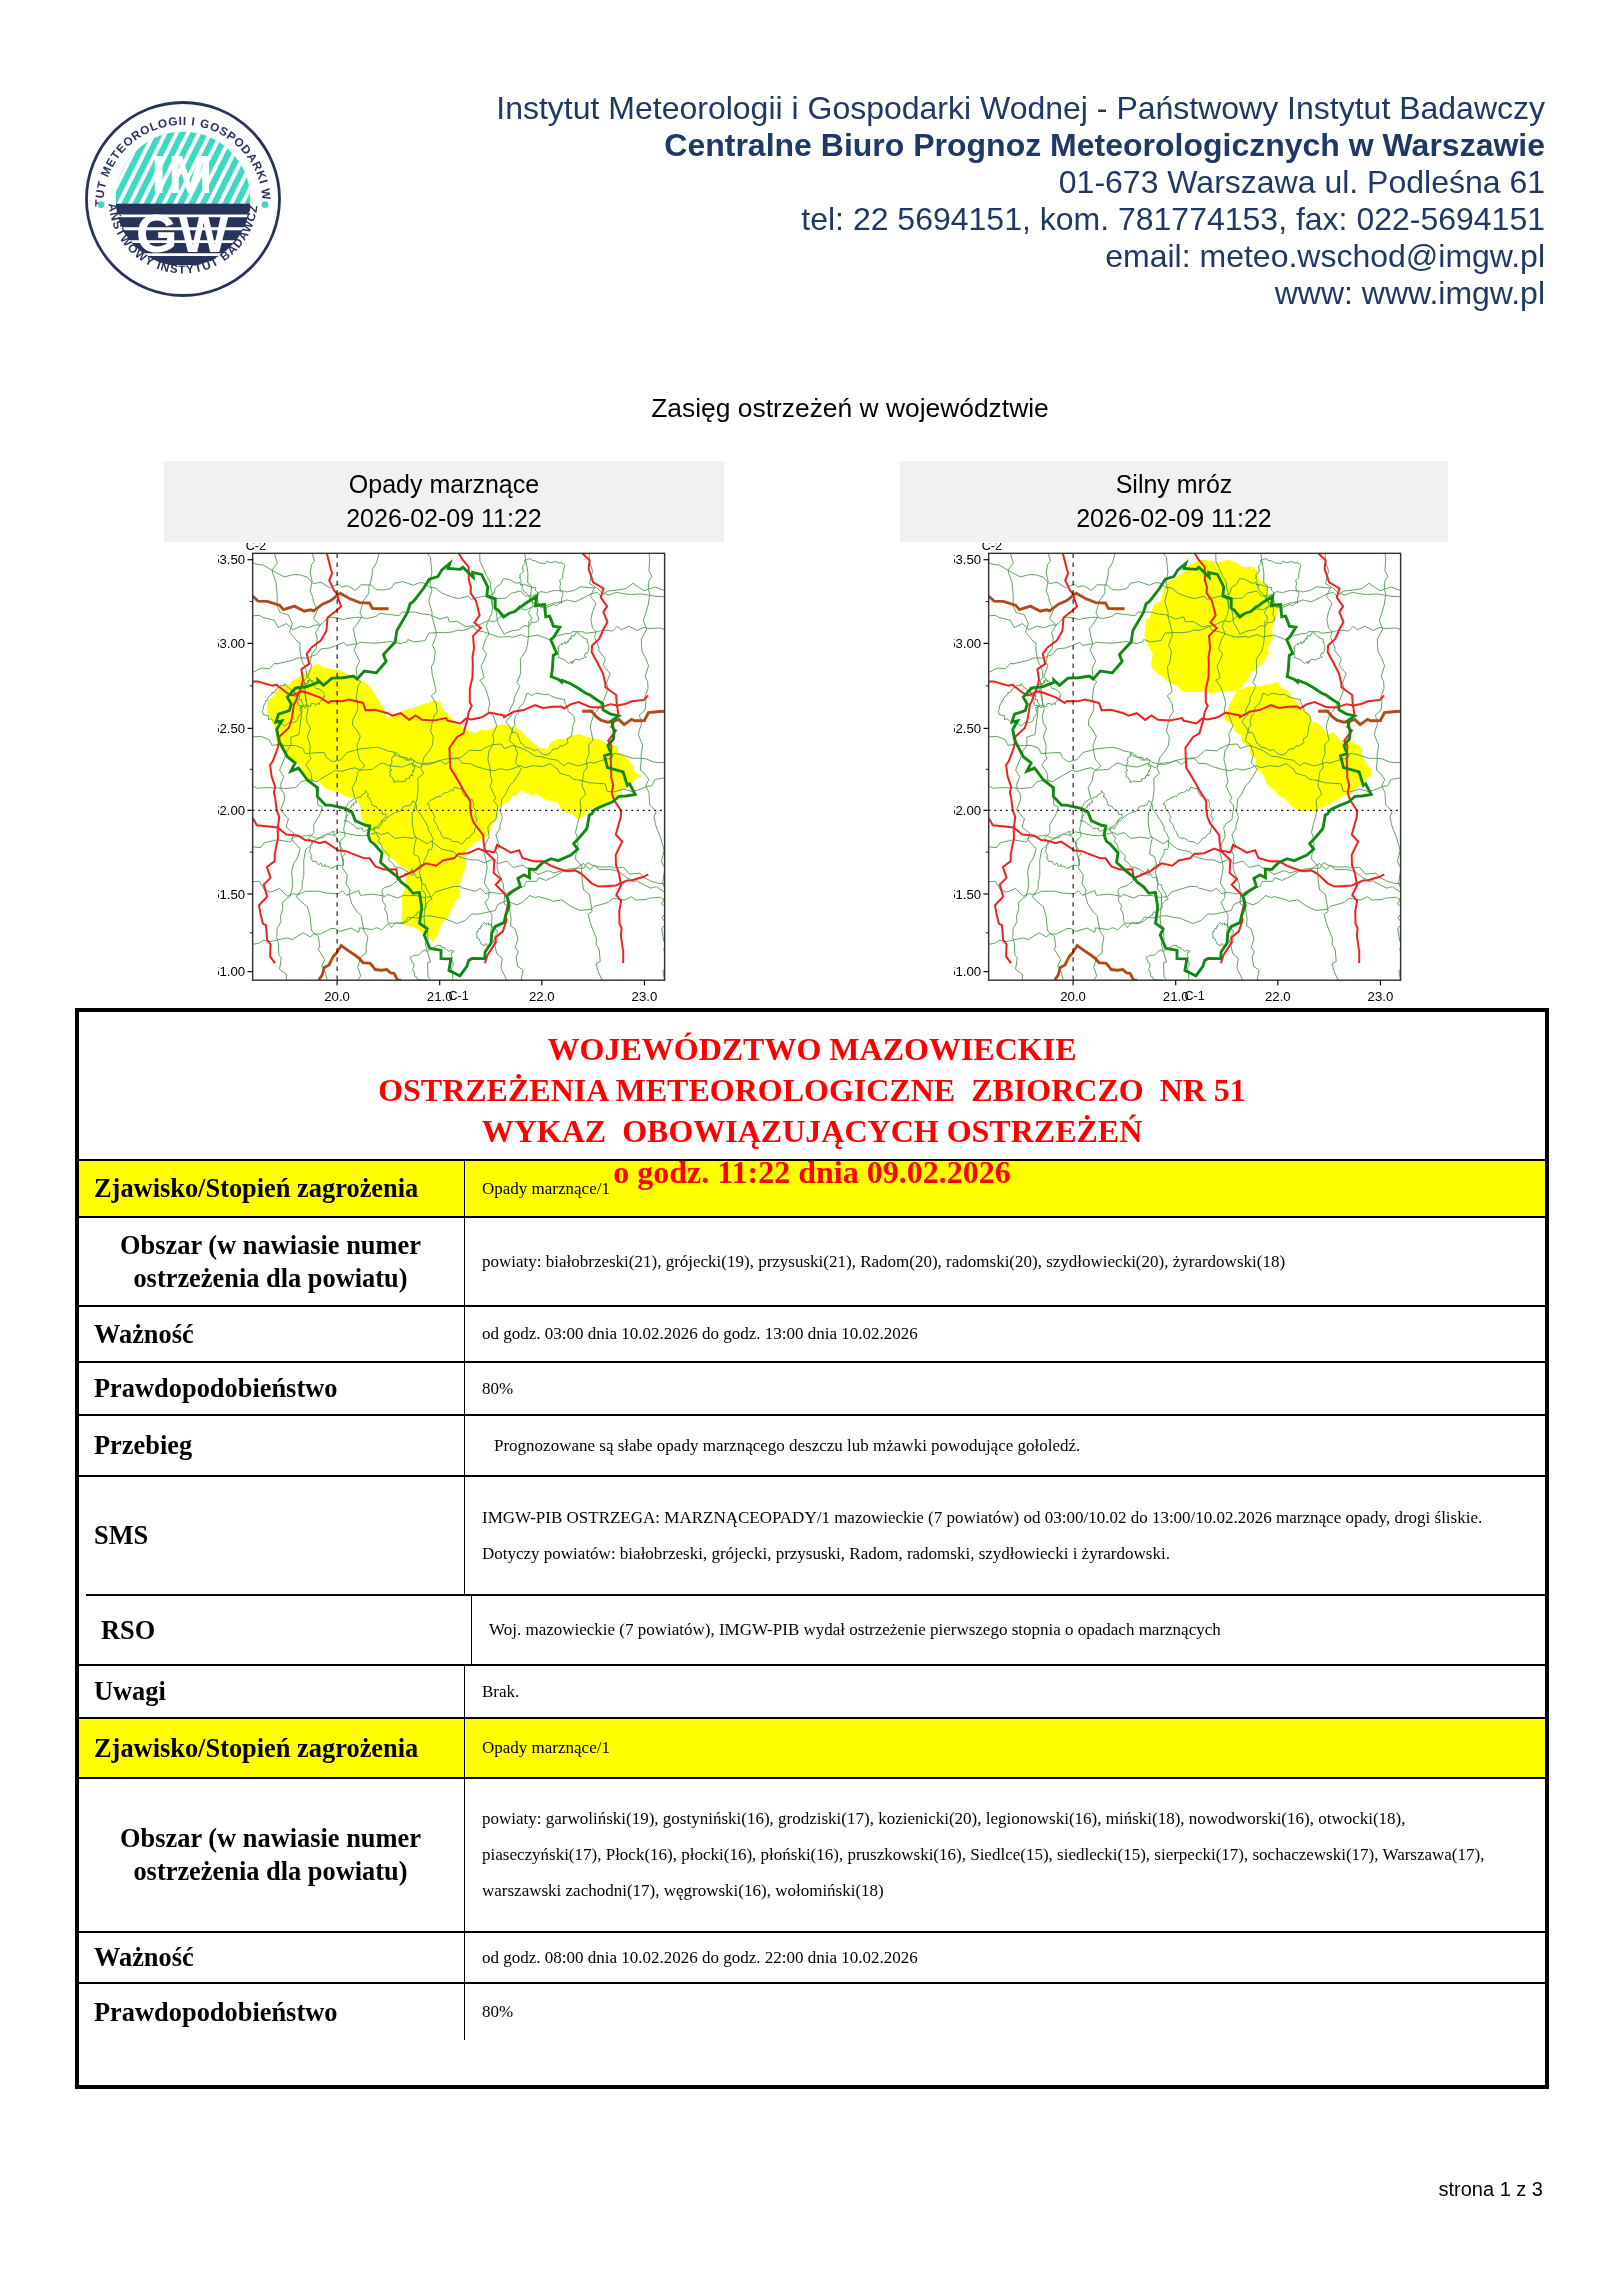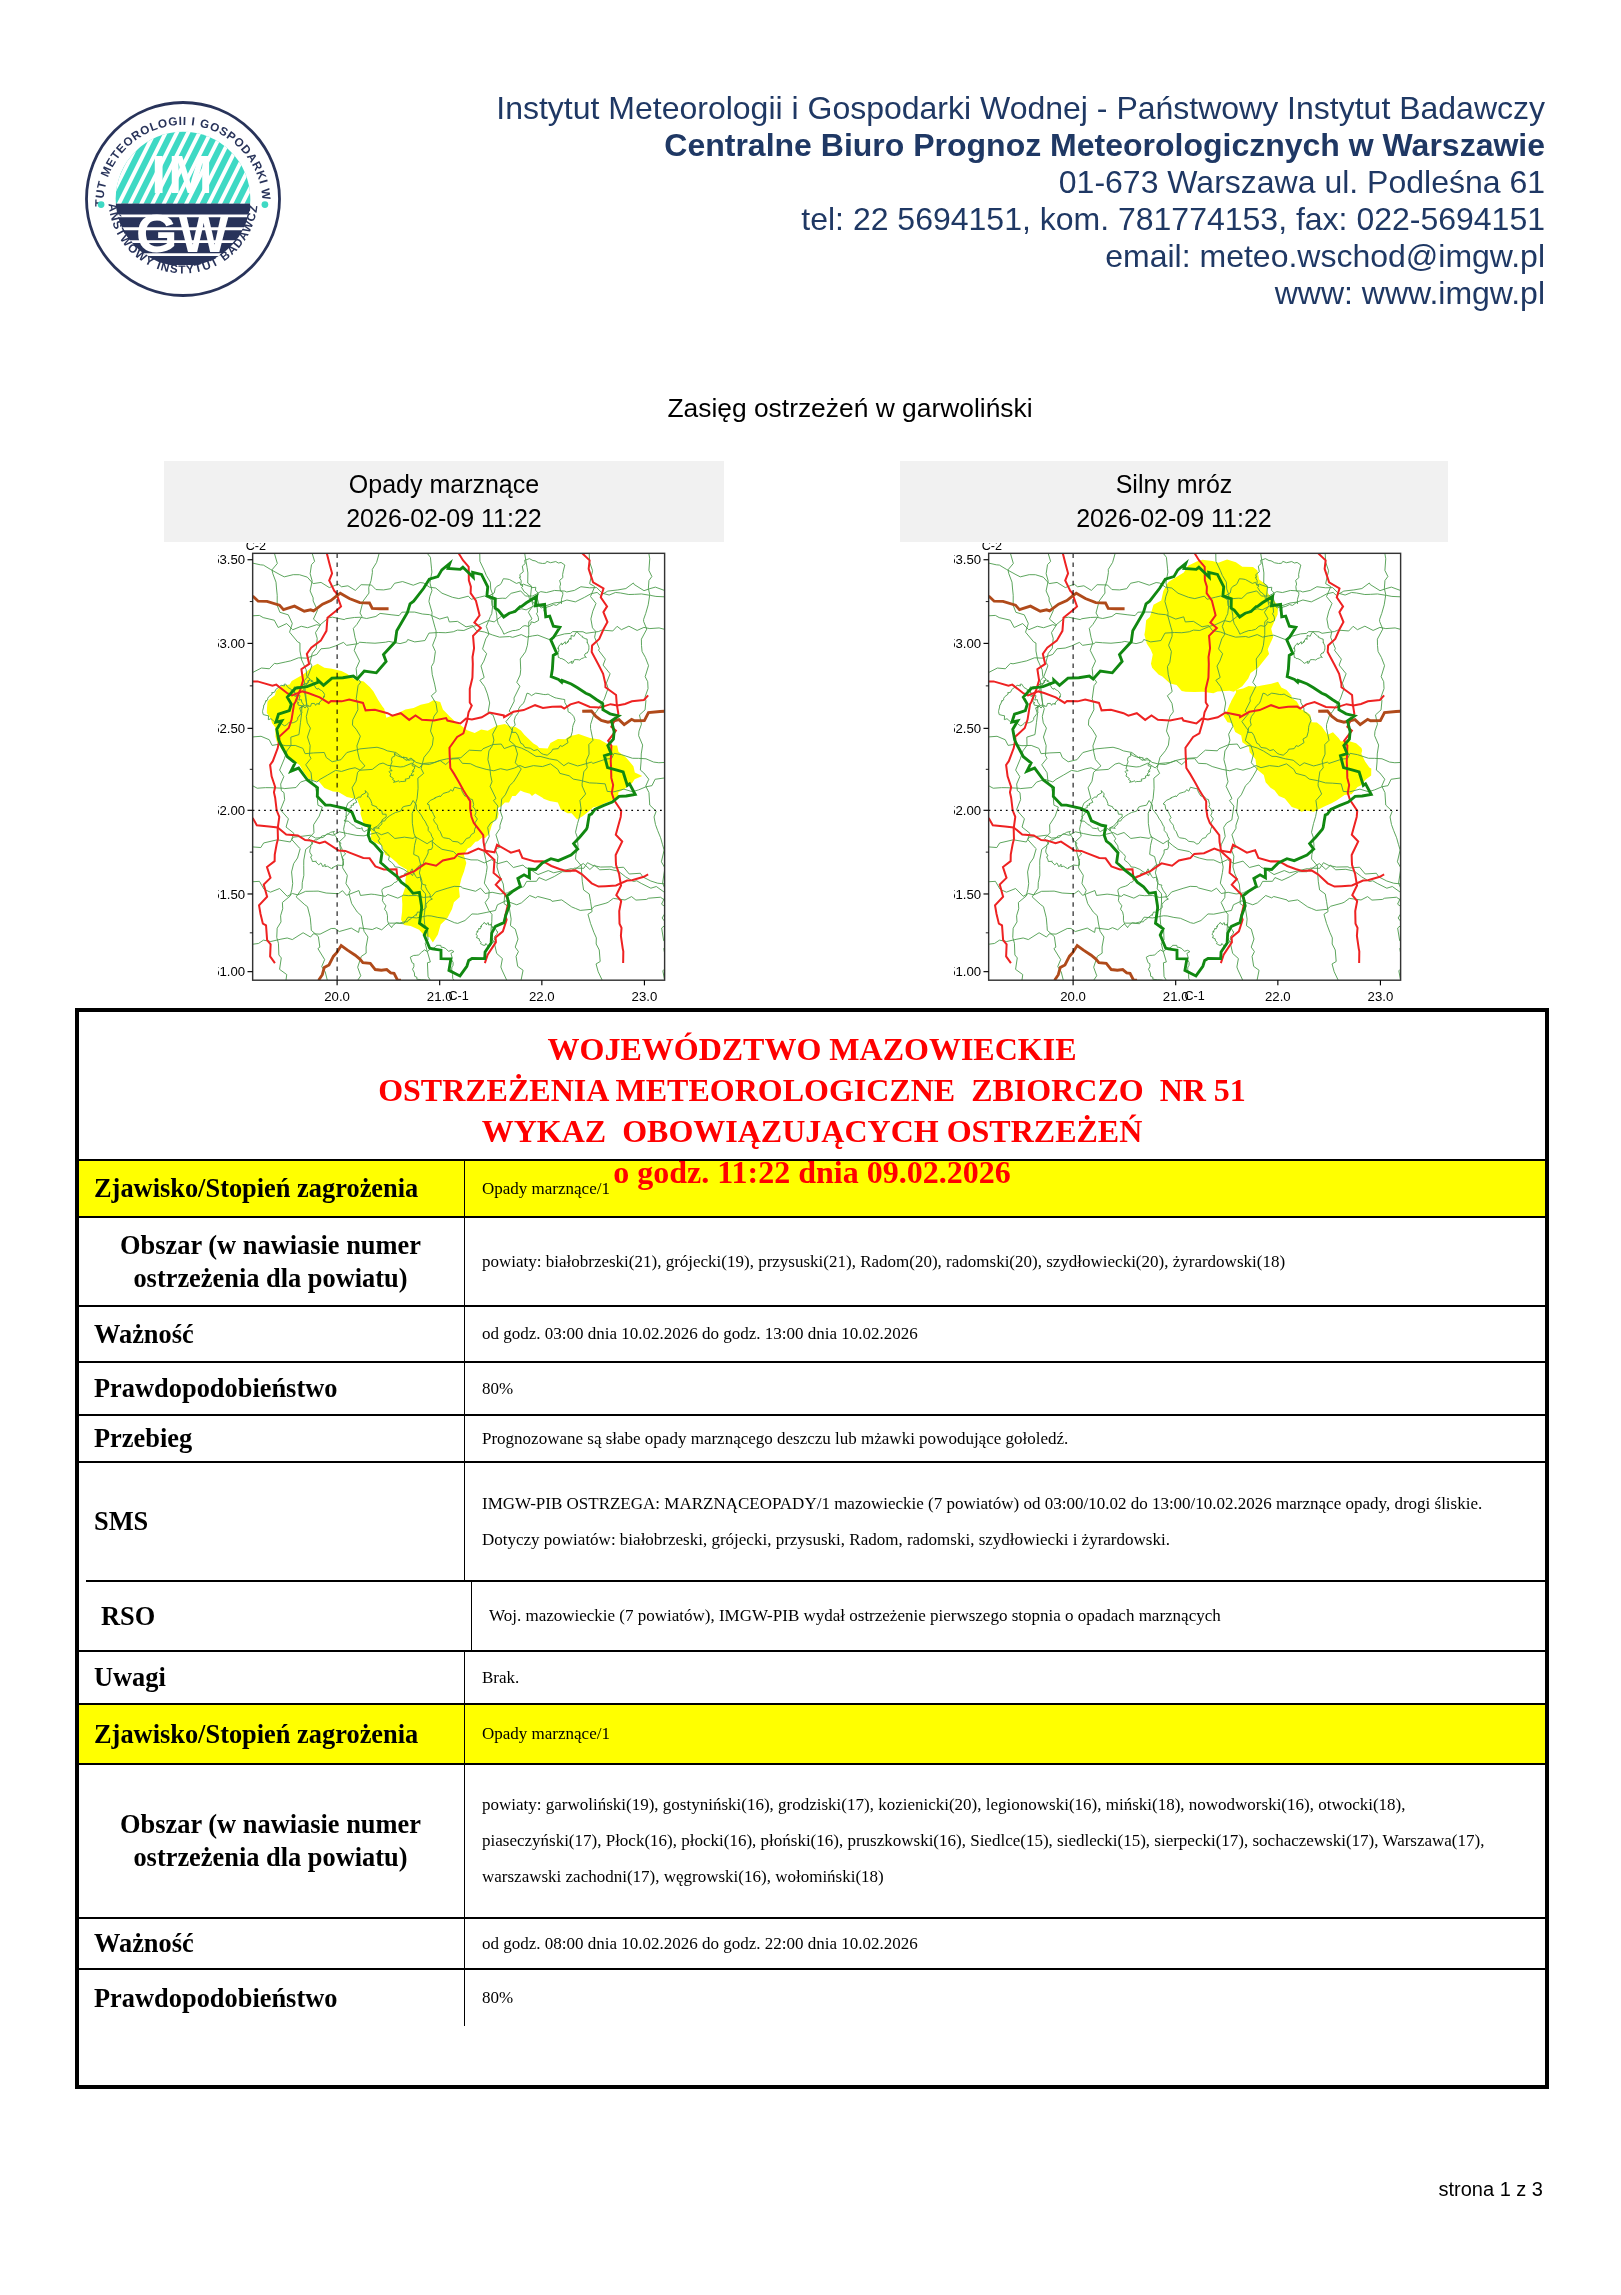--- a/index.html
+++ b/index.html
@@ -97,21 +97,21 @@
 
   <div class="org-block">
     <div class="l1">Instytut Meteorologii i Gospodarki Wodnej - Państwowy Instytut Badawczy</div>
     <div class="l2">Centralne Biuro Prognoz Meteorologicznych w Warszawie</div>
     <div class="l3">01-673 Warszawa ul. Podleśna  61</div>
     <div class="l4">tel: 22 5694151, kom. 781774153, fax: 022-5694151</div>
     <div class="l5">email: meteo.wschod@imgw.pl</div>
     <div class="l6">www: www.imgw.pl</div>
   </div>
 
-  <div class="section-title">Zasięg ostrzeżeń w garwoliński</div>
+  <div class="section-title">Zasięg ostrzeżeń w województwie</div>
 
   <div class="map-box b1">
     <div>Opady marznące</div>
     <div>2026-02-09 11:22</div>
   </div>
   <div class="map-box b2">
     <div>Silny mróz</div>
     <div>2026-02-09 11:22</div>
   </div>
 
@@ -288,21 +288,21 @@
         <div class="cell-value">powiaty: białobrzeski(21), grójecki(19), przysuski(21), Radom(20), radomski(20), szydłowiecki(20), żyrardowski(18)</div>
       </div>
       <div class="wrow" style="height: 56px;">
         <div class="cell-label">Ważność</div>
         <div class="cell-value">od godz. 03:00 dnia 10.02.2026 do godz. 13:00 dnia 10.02.2026</div>
       </div>
       <div class="wrow" style="height: 53px;">
         <div class="cell-label">Prawdopodobieństwo</div>
         <div class="cell-value">80%</div>
       </div>
-      <div class="wrow" style="height: 47px;">
+      <div class="wrow" style="height: 61px; gap: 12px;">
         <div class="cell-label">Przebieg</div>
         <div class="cell-value">Prognozowane są słabe opady marznącego deszczu lub mżawki powodujące gołoledź.</div>
       </div>
       <div class="wrow" style="height: 119px;">
         <div class="cell-label">SMS</div>
         <div class="cell-value">IMGW-PIB OSTRZEGA: MARZNĄCEOPADY/1 mazowieckie (7 powiatów) od 03:00/10.02 do 13:00/10.02.2026 marznące opady, drogi śliskie.  Dotyczy powiatów: białobrzeski, grójecki, przysuski, Radom, radomski, szydłowiecki i żyrardowski.</div>
       </div>
       <div class="wrow" style="height: 70px; margin-left: 7px;">
         <div class="cell-label">RSO</div>
         <div class="cell-value">Woj. mazowieckie (7 powiatów), IMGW-PIB wydał ostrzeżenie pierwszego stopnia o opadach marznących</div>

